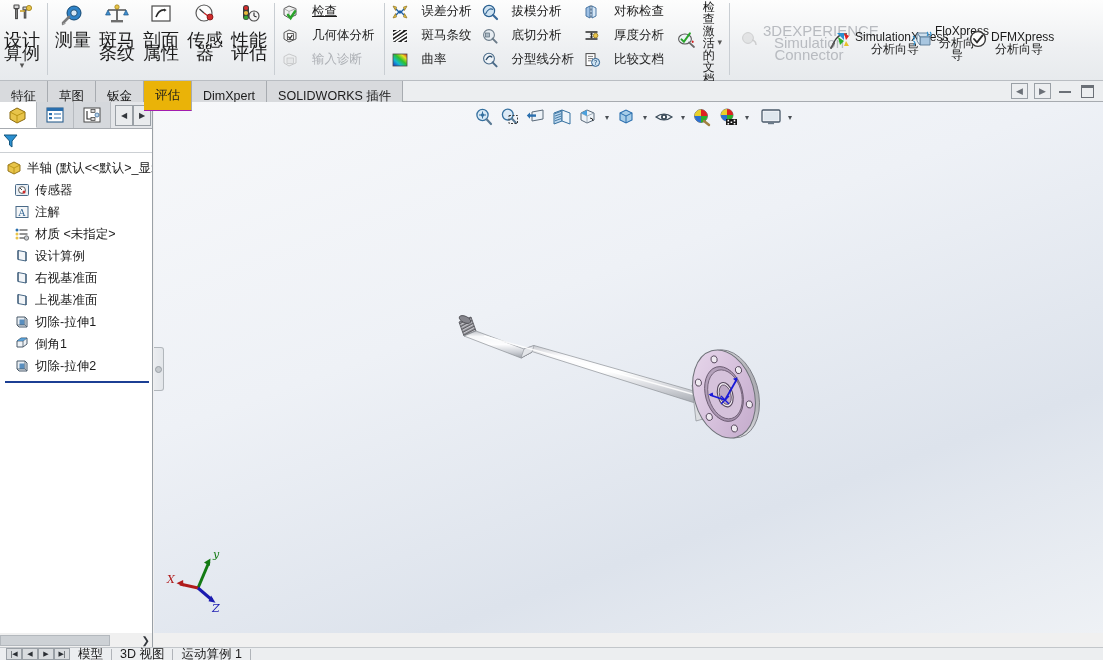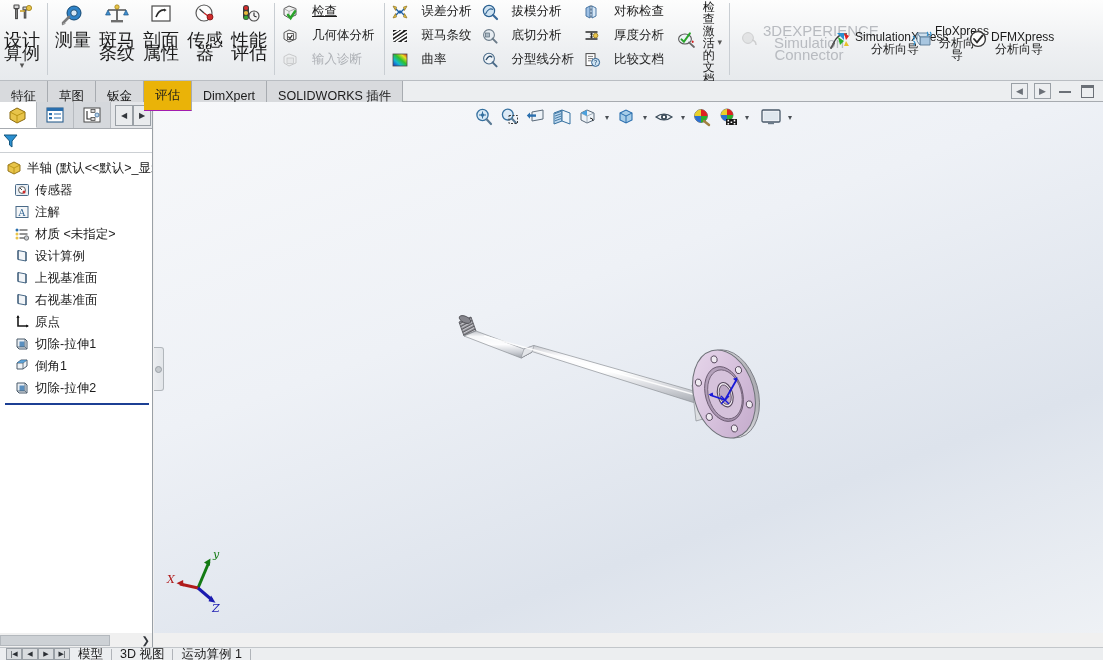--- a/index.html
+++ b/index.html
@@ -562,43 +562,33 @@
         <span class="tlbl">设计算例</span>
       </div>
 
       <div class="trow child">
         <span class="ic">
           <svg width="16" height="16" viewBox="0 0 16 16">
             <path d="M4 2.5 L12 4 L12 13 L4 11.5 Z" fill="#f2f5f8" stroke="#4a6a88" stroke-width="1"></path>
             <path d="M4 2.5 L4 11.5 M12 4 L12 13" stroke="#2a4a68" stroke-width="1"></path>
           </svg>
         </span>
-        <span class="tlbl">上视基准面</span>
+        <span class="tlbl">右视基准面</span>
       </div>
 
       <div class="trow child">
         <span class="ic">
           <svg width="16" height="16" viewBox="0 0 16 16">
             <path d="M4 2.5 L12 4 L12 13 L4 11.5 Z" fill="#f2f5f8" stroke="#4a6a88" stroke-width="1"></path>
             <path d="M4 2.5 L4 11.5 M12 4 L12 13" stroke="#2a4a68" stroke-width="1"></path>
           </svg>
         </span>
-        <span class="tlbl">右视基准面</span>
-      </div>
-
-      <div class="trow child">
-        <span class="ic">
-          <svg width="16" height="16" viewBox="0 0 16 16">
-            <path d="M4 2 L4 12 L14 12" stroke="#1a1a1a" stroke-width="1.6" fill="none"></path>
-            <path d="M4 1 l-1.6 3 3.2 0z" fill="#1a1a1a"></path>
-            <path d="M15 12 l-3 -1.6 0 3.2z" fill="#1a1a1a"></path>
-          </svg>
-        </span>
-        <span class="tlbl">原点</span>
-      </div>
+        <span class="tlbl">上视基准面</span>
+      </div>
+
 
 
       <div class="trow child">
         <span class="ic">
           <svg width="16" height="16" viewBox="0 0 16 16">
             <path d="M3 3 L11 3 L13 5 L13 13 L5 13 L3 11 Z" fill="#e9eef3" stroke="#4a5a6a" stroke-width="1"></path>
             <rect x="5.5" y="5.5" width="5" height="5.5" fill="#2a6fae" opacity="0.75"></rect>
             <path d="M11 3 L11 11 L13 13 M3 11 L11 11" stroke="#4a5a6a" stroke-width="0.8" fill="none"></path>
           </svg>
         </span>

